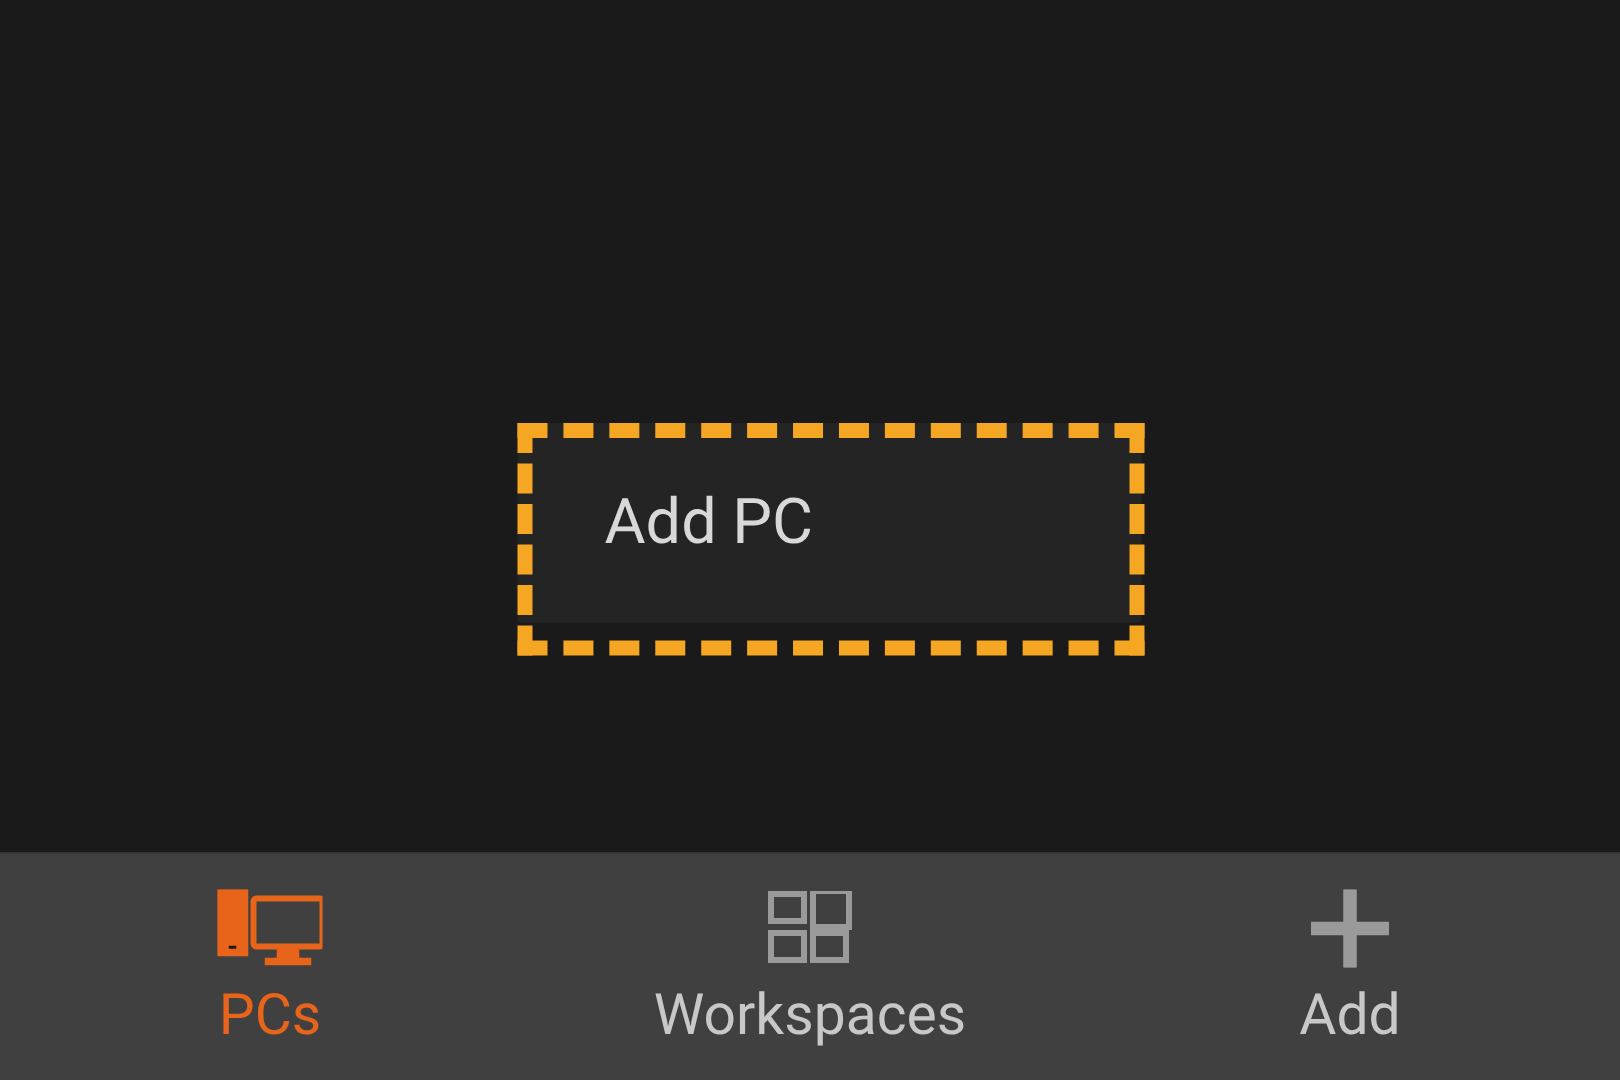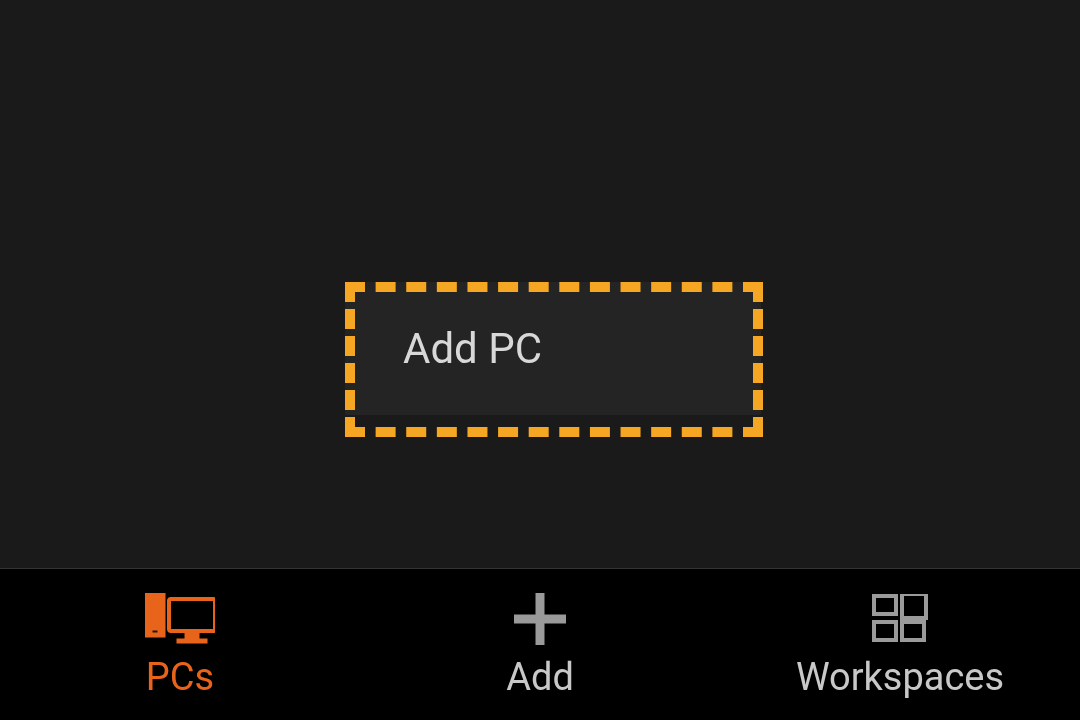--- a/index.html
+++ b/index.html
@@ -50,21 +50,21 @@
       border: 10px dashed #f5a623;
       pointer-events: none;
       z-index: 10;
     }
     .bottom-nav {
       position: absolute;
       bottom: 0;
       left: 0;
       width: 100%;
       height: 152px;
-      background: #000000;
+      background: #404040;
       display: flex;
       border-top: 1px solid #333;
     }
     .nav-item {
       flex: 1;
       display: flex;
       flex-direction: column;
       align-items: center;
       justify-content: center;
       cursor: pointer;
@@ -115,31 +115,31 @@
         <rect x="7" y="37" width="6" height="3" fill="#1a1a1a"></rect>
         <rect x="24" y="6" width="46" height="32" rx="2" fill="none" stroke="#e8641a" stroke-width="4"></rect>
         <rect x="40" y="40" width="14" height="6" fill="#e8641a"></rect>
         <rect x="32" y="46" width="30" height="4" fill="#e8641a"></rect>
       </svg>
     </div>
     <span class="nav-item-label">PCs</span>
   </div>
   <div class="nav-item inactive">
     <div class="icon-wrapper">
-      <svg width="52" height="52" viewBox="0 0 52 52">
-        <rect x="22" y="0" width="8" height="52" fill="#9a9a9a"></rect>
-        <rect x="0" y="22" width="52" height="8" fill="#9a9a9a"></rect>
-      </svg>
-    </div>
-    <span class="nav-item-label">Add</span>
-  </div>
-  <div class="nav-item inactive">
-    <div class="icon-wrapper">
       <svg width="56" height="50" viewBox="0 0 56 50">
         <rect x="2" y="2" width="22" height="18" fill="none" stroke="#9a9a9a" stroke-width="4"></rect>
         <rect x="30" y="0" width="24" height="24" fill="none" stroke="#9a9a9a" stroke-width="4"></rect>
         <rect x="2" y="28" width="22" height="18" fill="none" stroke="#9a9a9a" stroke-width="4"></rect>
         <rect x="30" y="28" width="22" height="18" fill="none" stroke="#9a9a9a" stroke-width="4"></rect>
       </svg>
     </div>
     <span class="nav-item-label">Workspaces</span>
   </div>
+  <div class="nav-item inactive">
+    <div class="icon-wrapper">
+      <svg width="52" height="52" viewBox="0 0 52 52">
+        <rect x="22" y="0" width="8" height="52" fill="#9a9a9a"></rect>
+        <rect x="0" y="22" width="52" height="8" fill="#9a9a9a"></rect>
+      </svg>
+    </div>
+    <span class="nav-item-label">Add</span>
+  </div>
 </div>
 
 </body></html>

